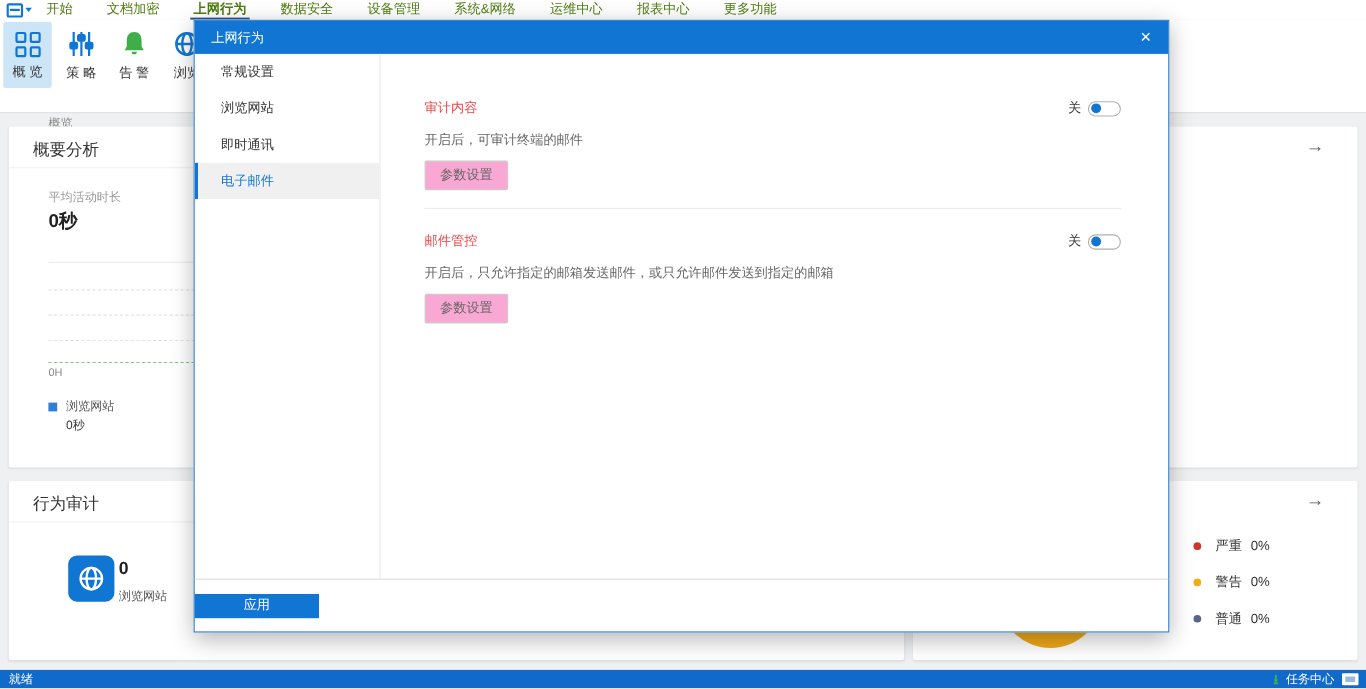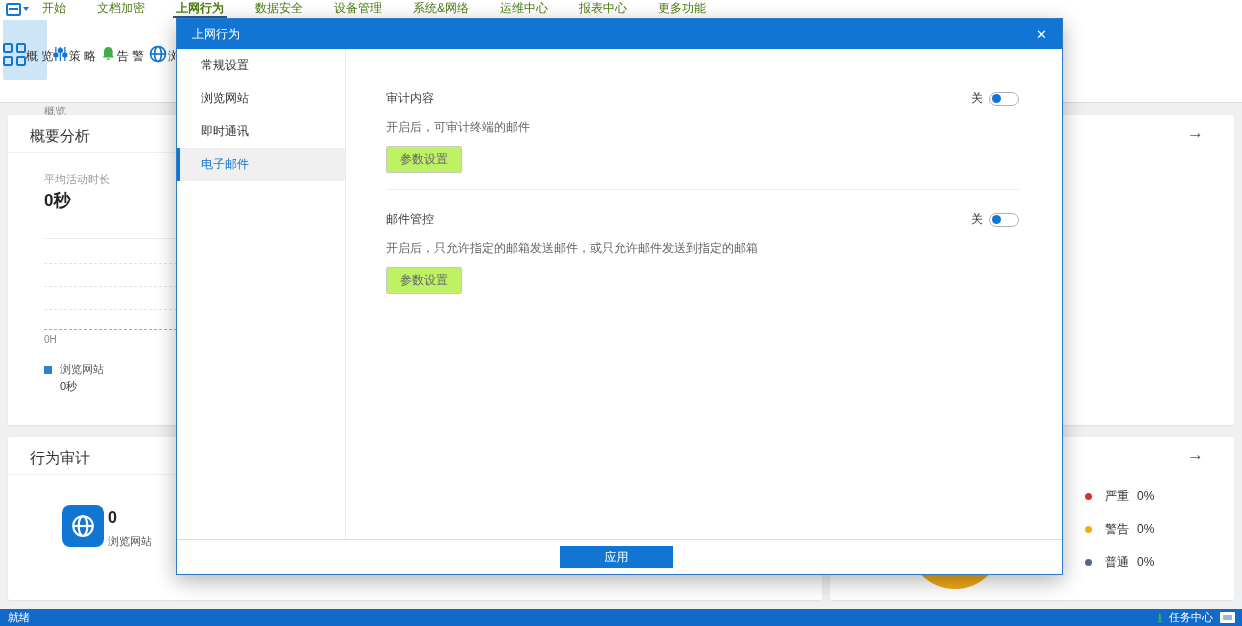--- a/index.html
+++ b/index.html
@@ -12,21 +12,21 @@
              display:flex; align-items:center; }
   .appbtn { display:flex; align-items:center; gap:2px; margin:0 10px 0 6px; }
   .appbtn .winicon { width:15px; height:13px; border:2px solid #1176d3; border-radius:2px; position:relative; }
   .appbtn .winicon::before { content:""; position:absolute; left:1px; right:1px; top:3px; border-top:2px solid #1176d3; }
   .appbtn .caret-blue { width:0; height:0; border-left:3px solid transparent; border-right:3px solid transparent; border-top:4px solid #1176d3; }
   .menu-item { font-size:12px; color:#4d7c0f; height:18px; line-height:16px; padding:0 3px; margin-right:25px; cursor:default; }
   .menu-item.active { border-bottom:2px solid #2b579a; font-weight:bold; }
 
   
   .ribbon { position:absolute; left:0; top:18px; width:100%; height:85px; background:#fff; border-bottom:1px solid #d9dbdd; }
-  .rb-btn { position:absolute; top:2px; width:44px; height:60px; display:flex; flex-direction:row;
+  .rb-btn { position:absolute; top:2px; width:44px; height:60px; display:flex; flex-direction:column;
             align-items:center; justify-content:flex-start; padding-top:7px; border-radius:2px; cursor:pointer; }
   .rb-btn.selected { background:#cde6f7; }
   .rb-btn .rb-label { font-size:12px; color:#333; margin-top:5px; white-space:nowrap; }
   .ov-grid { display:grid; grid-template-columns:10px 10px; grid-template-rows:10px 10px; gap:3px; margin-top:2px; }
   .ov-grid div { border:2px solid #1176d3; border-radius:2px; }
   .rb-group-label { position:absolute; top:86px; left:25px; width:60px; text-align:center; font-size:11px; color:#8a8a8a; }
 
   
   .card { position:absolute; background:#fff; border-radius:2px; box-shadow:0 1px 2px rgba(0,0,0,0.07); }
   .card-title { position:absolute; left:22px; top:12px; font-size:15px; color:#333; }
@@ -72,30 +72,30 @@
   .tb-spacer { flex:1; border-right:1px solid rgba(255,255,255,0.5); }
   .tb-del { width:112px; justify-content:center; cursor:pointer; }
   .dd-caret { margin-left:auto; margin-right:12px; width:0; height:0;
               border-left:4px solid transparent; border-right:4px solid transparent; border-top:5px solid #fff; }
   .m-body { flex:1; display:flex; min-height:0; }
   .m-nav { width:169px; border-right:1px solid #e8eaec; padding-top:0; flex:none; }
   .sb-item { height:33px; line-height:33px; padding-left:24px; font-size:12px; color:#333; cursor:pointer; }
   .sb-item.selected { background:#f0f0f0; color:#1176d3; border-left:3px solid #1176d3; padding-left:21px; }
   .m-content { flex:1; padding:41px 43px 0 40px; }
   .sec-head { display:flex; align-items:center; }
-  .sec-title { font-size:12px; color:#404040; }
+  .sec-title { font-size:12px; color:#ef4444; }
   .toggle-wrap { margin-left:auto; display:flex; align-items:center; gap:6px; }
   .toggle-state { font-size:12px; color:#333; }
   .toggle { width:30px; height:14px; border:1px solid #b0b0b0; border-radius:8px; background:#fff; position:relative; cursor:pointer; }
   .toggle .knob { position:absolute; left:2px; top:1px; width:9px; height:9px; border-radius:50%; background:#1176d3; }
   .sec-desc { margin-top:12px; font-size:12px; color:#666; }
-  .param-btn { margin-top:10px; display:inline-block; padding:4px 13px; border:1px solid #c9c9c9; background:#bef264;
+  .param-btn { margin-top:10px; display:inline-block; padding:4px 13px; border:1px solid #c9c9c9; background:#f9a8d4;
                color:#666; font-size:12px; border-radius:2px; cursor:pointer; }
   .sec-divider { margin-top:16px; margin-bottom:21px; border-top:1px solid #ececec; }
-  .m-footer { height:35px; border-top:1px solid #dcdcdc; display:flex; align-items:center; justify-content:center;
+  .m-footer { height:48px; border-top:1px solid #dcdcdc; display:flex; align-items:center; justify-content:flex-start;
               padding-right:6px; flex:none; }
   .apply-btn { width:113px; height:22px; background:#1176d3; color:#fff; font-size:12px; border:none;
                display:flex; align-items:center; justify-content:center; cursor:pointer; }
 
   
   .statusbar { position:absolute; left:0; bottom:0; width:100%; height:17px; background:#1169c9;
                display:flex; align-items:center; color:#fff; font-size:11px; }
   .sb-left { padding-left:8px; }
   .sb-right { margin-left:auto; display:flex; align-items:center; gap:7px; padding-right:7px; }
   .dl-arrow { color:#39b54a; font-weight:bold; font-size:12px; line-height:1; }

